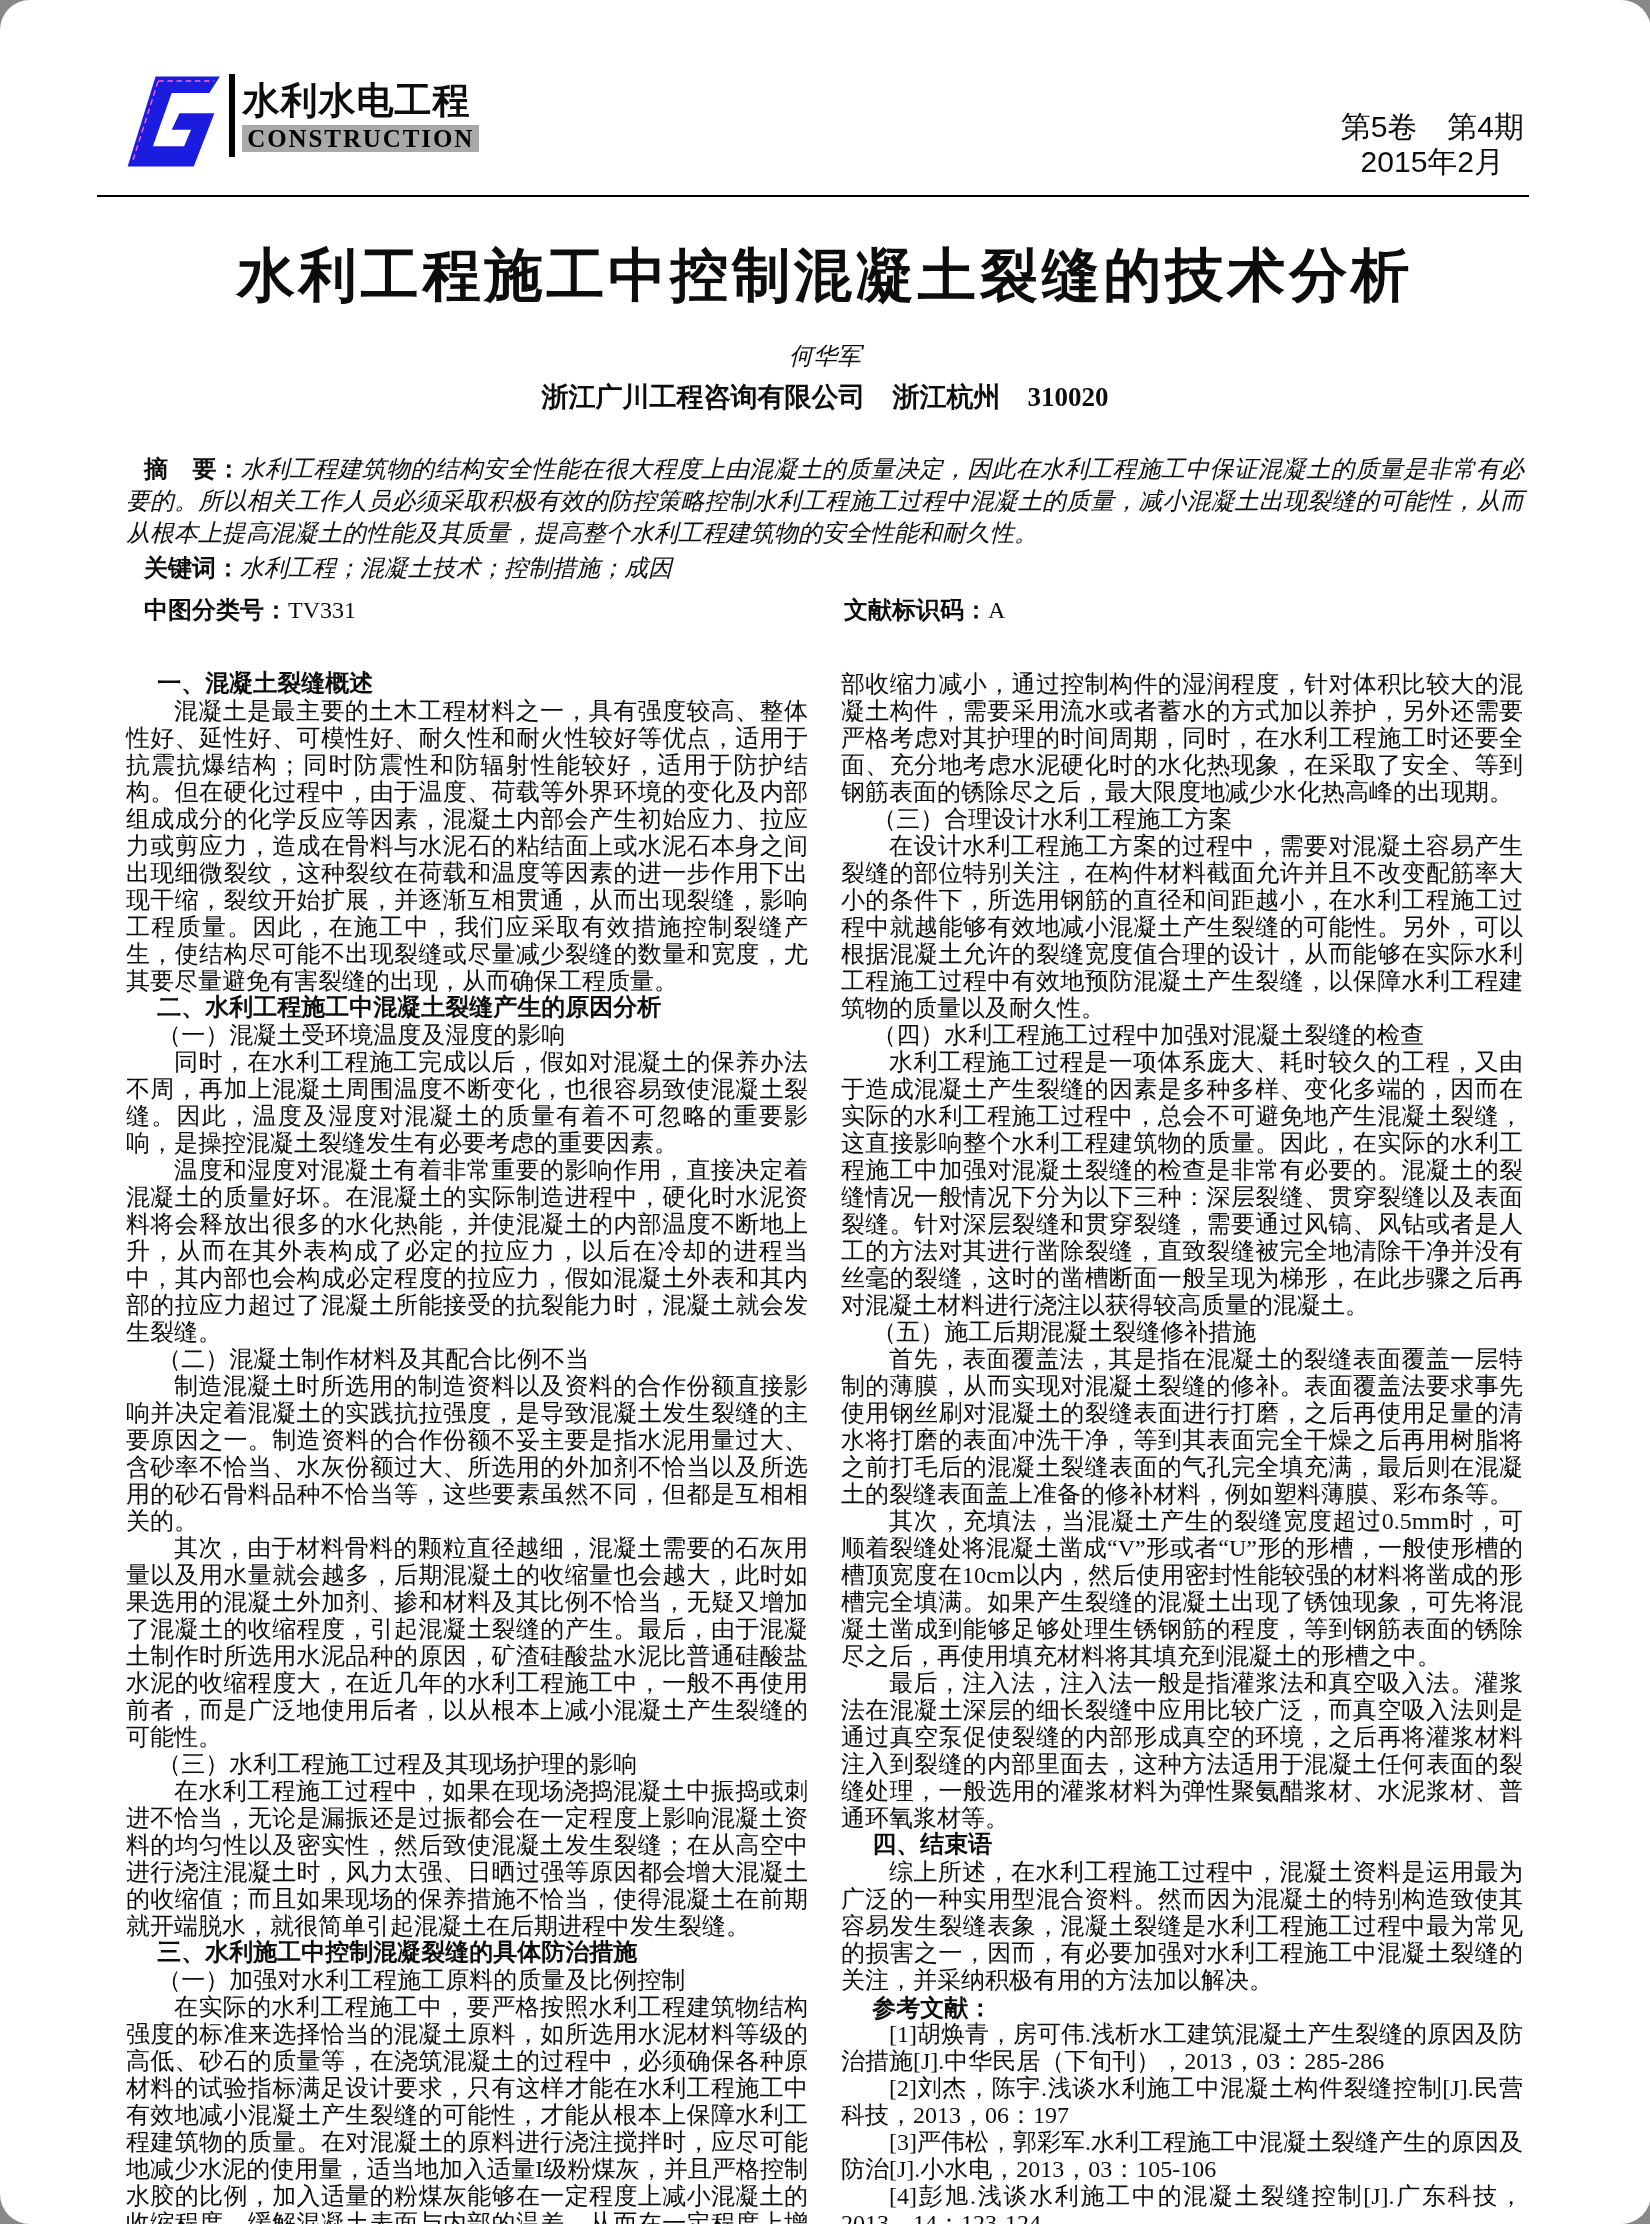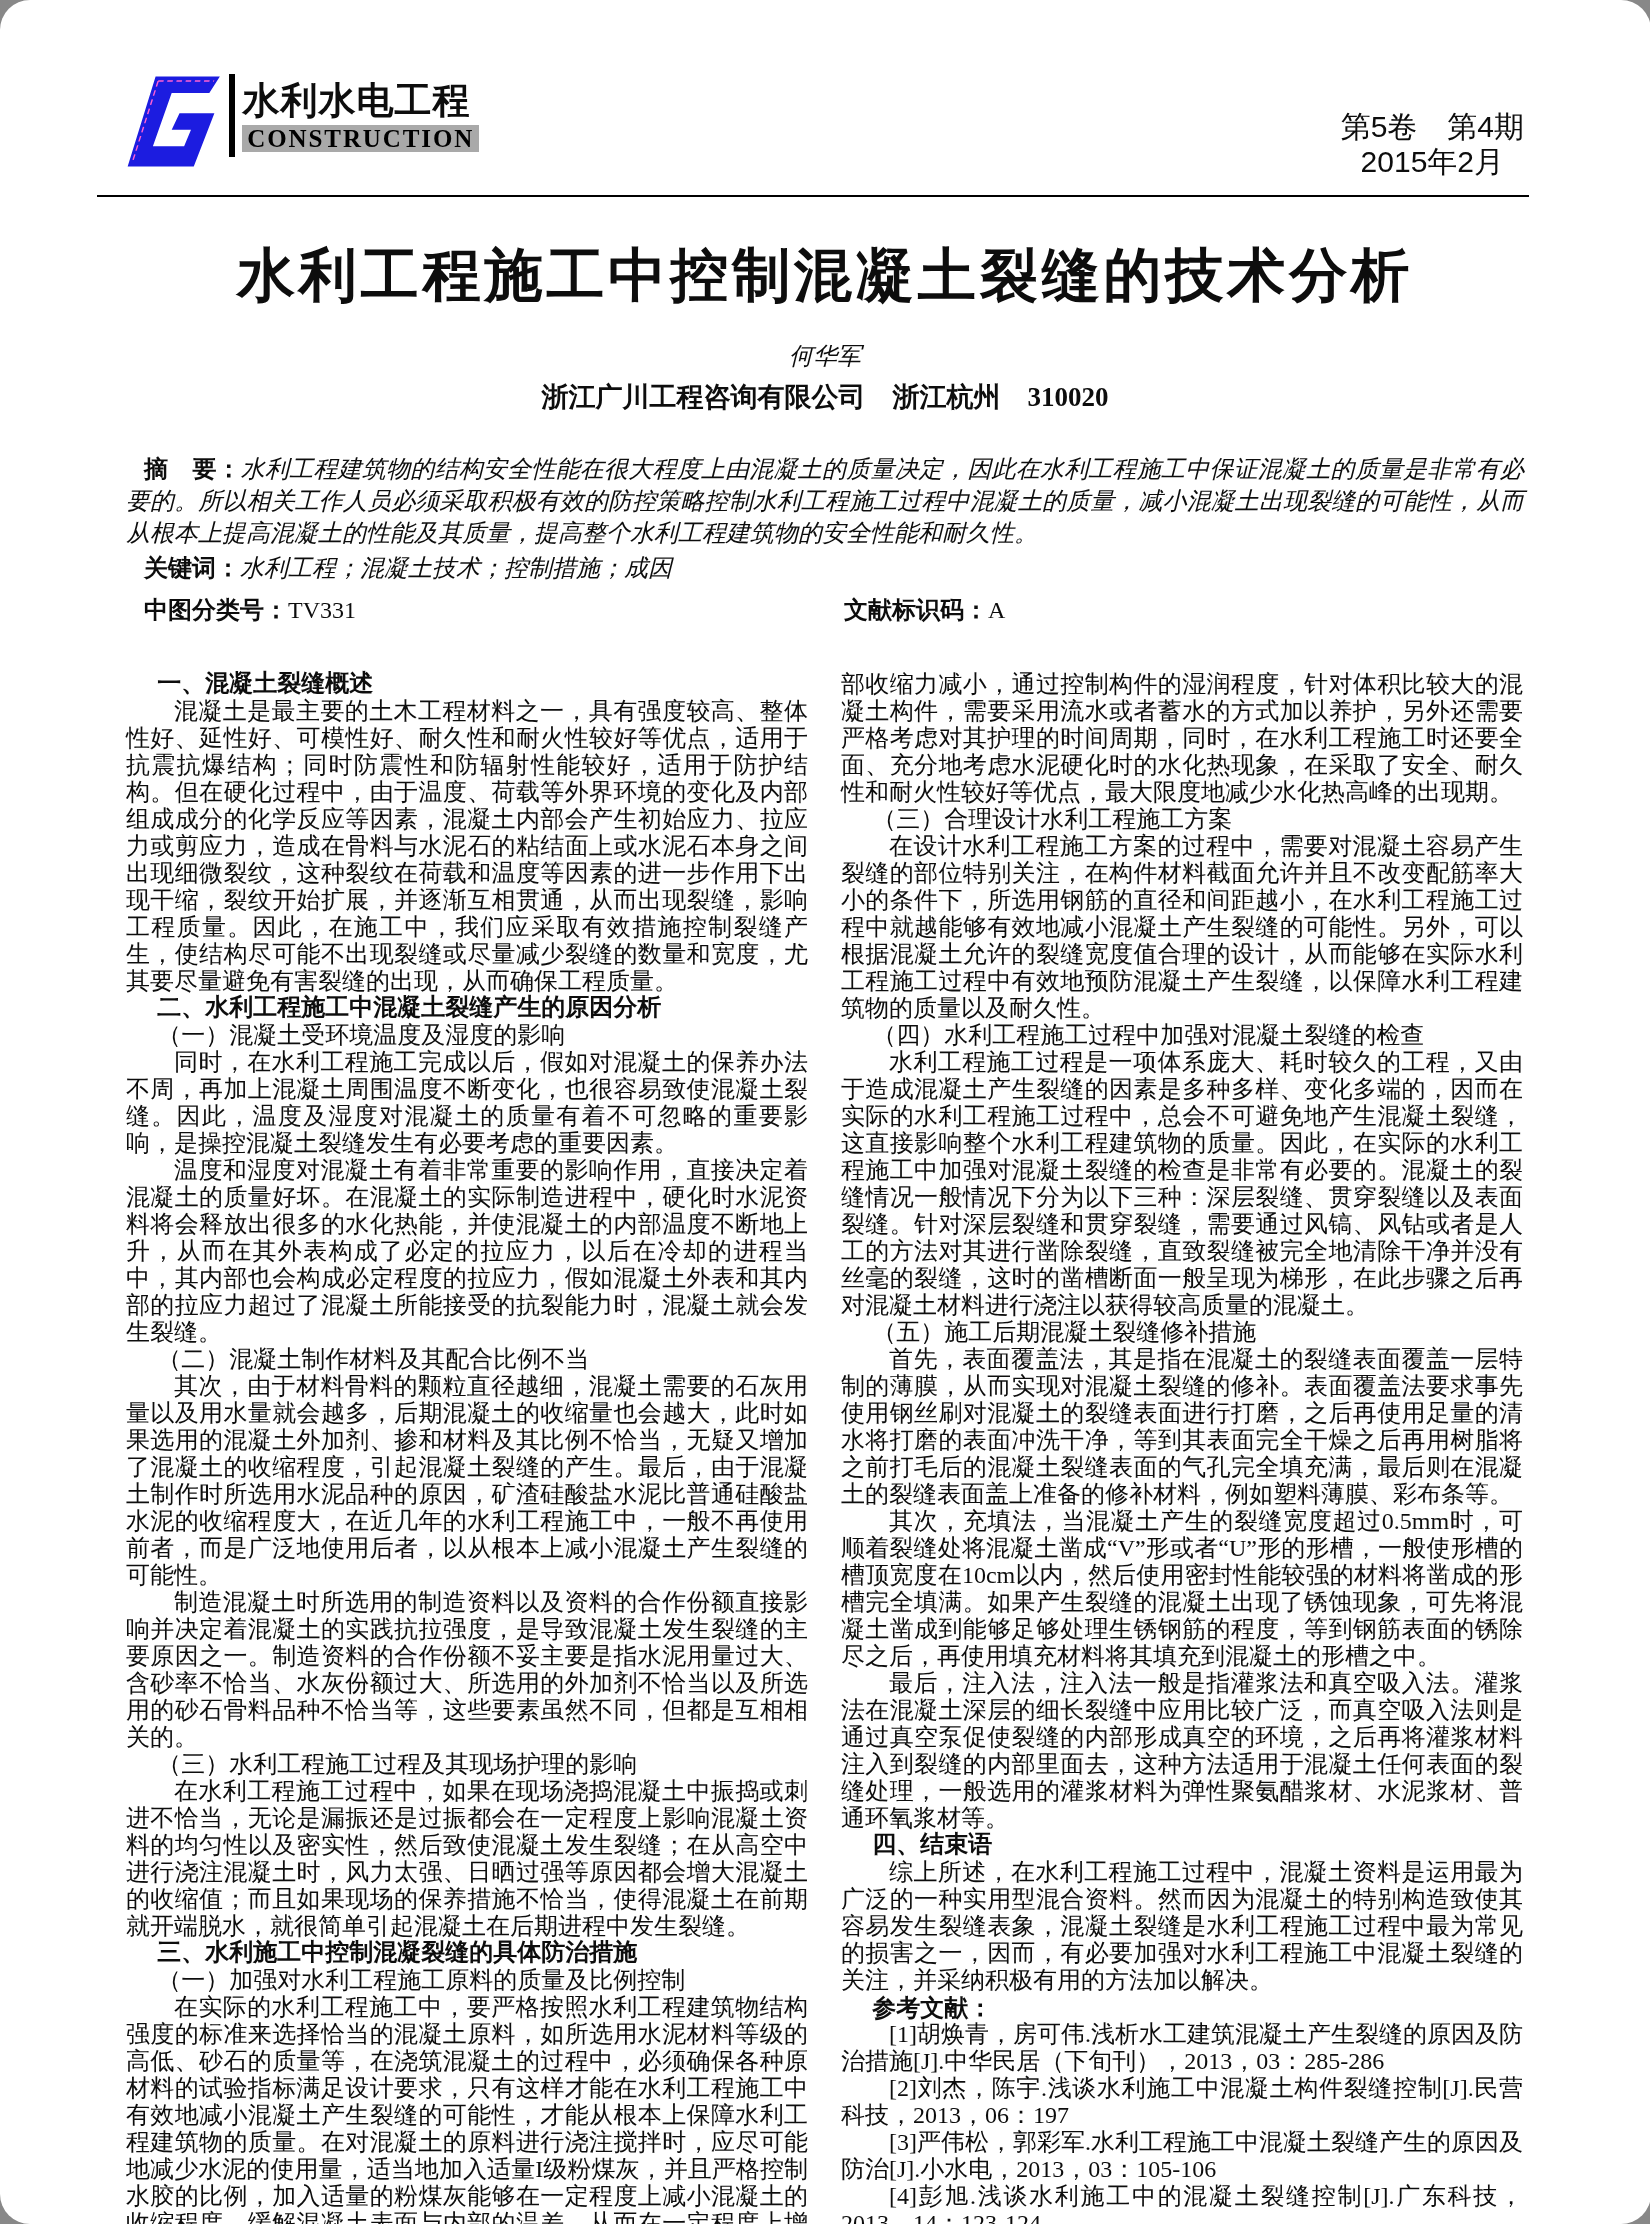--- a/index.html
+++ b/index.html
@@ -81,31 +81,31 @@
 
   <div class="cols">
     <div class="col">
         <div class="h1">一、混凝土裂缝概述</div>
         <div class="p">混凝土是最主要的土木工程材料之一，具有强度较高、整体性好、延性好、可模性好、耐久性和耐火性较好等优点，适用于抗震抗爆结构；同时防震性和防辐射性能较好，适用于防护结构。但在硬化过程中，由于温度、荷载等外界环境的变化及内部组成成分的化学反应等因素，混凝土内部会产生初始应力、拉应力或剪应力，造成在骨料与水泥石的粘结面上或水泥石本身之间出现细微裂纹，这种裂纹在荷载和温度等因素的进一步作用下出现干缩，裂纹开始扩展，并逐渐互相贯通，从而出现裂缝，影响工程质量。因此，在施工中，我们应采取有效措施控制裂缝产生，使结构尽可能不出现裂缝或尽量减少裂缝的数量和宽度，尤其要尽量避免有害裂缝的出现，从而确保工程质量。</div>
         <div class="h1">二、水利工程施工中混凝土裂缝产生的原因分析</div>
         <div class="h2">（一）混凝土受环境温度及湿度的影响</div>
         <div class="p">同时，在水利工程施工完成以后，假如对混凝土的保养办法不周，再加上混凝土周围温度不断变化，也很容易致使混凝土裂缝。因此，温度及湿度对混凝土的质量有着不可忽略的重要影响，是操控混凝土裂缝发生有必要考虑的重要因素。</div>
         <div class="p">温度和湿度对混凝土有着非常重要的影响作用，直接决定着混凝土的质量好坏。在混凝土的实际制造进程中，硬化时水泥资料将会释放出很多的水化热能，并使混凝土的内部温度不断地上升，从而在其外表构成了必定的拉应力，以后在冷却的进程当中，其内部也会构成必定程度的拉应力，假如混凝土外表和其内部的拉应力超过了混凝土所能接受的抗裂能力时，混凝土就会发生裂缝。</div>
         <div class="h2">（二）混凝土制作材料及其配合比例不当</div>
+        <div class="p">制造混凝土时所选用的制造资料以及资料的合作份额直接影响并决定着混凝土的实践抗拉强度，是导致混凝土发生裂缝的主要原因之一。制造资料的合作份额不妥主要是指水泥用量过大、含砂率不恰当、水灰份额过大、所选用的外加剂不恰当以及所选用的砂石骨料品种不恰当等，这些要素虽然不同，但都是互相相关的。</div>
         <div class="p">其次，由于材料骨料的颗粒直径越细，混凝土需要的石灰用量以及用水量就会越多，后期混凝土的收缩量也会越大，此时如果选用的混凝土外加剂、掺和材料及其比例不恰当，无疑又增加了混凝土的收缩程度，引起混凝土裂缝的产生。最后，由于混凝土制作时所选用水泥品种的原因，矿渣硅酸盐水泥比普通硅酸盐水泥的收缩程度大，在近几年的水利工程施工中，一般不再使用前者，而是广泛地使用后者，以从根本上减小混凝土产生裂缝的可能性。</div>
-        <div class="p">制造混凝土时所选用的制造资料以及资料的合作份额直接影响并决定着混凝土的实践抗拉强度，是导致混凝土发生裂缝的主要原因之一。制造资料的合作份额不妥主要是指水泥用量过大、含砂率不恰当、水灰份额过大、所选用的外加剂不恰当以及所选用的砂石骨料品种不恰当等，这些要素虽然不同，但都是互相相关的。</div>
         <div class="h2">（三）水利工程施工过程及其现场护理的影响</div>
         <div class="p">在水利工程施工过程中，如果在现场浇捣混凝土中振捣或刺进不恰当，无论是漏振还是过振都会在一定程度上影响混凝土资料的均匀性以及密实性，然后致使混凝土发生裂缝；在从高空中进行浇注混凝土时，风力太强、日晒过强等原因都会增大混凝土的收缩值；而且如果现场的保养措施不恰当，使得混凝土在前期就开端脱水，就很简单引起混凝土在后期进程中发生裂缝。</div>
         <div class="h1">三、水利施工中控制混凝裂缝的具体防治措施</div>
         <div class="h2">（一）加强对水利工程施工原料的质量及比例控制</div>
         <div class="p">在实际的水利工程施工中，要严格按照水利工程建筑物结构强度的标准来选择恰当的混凝土原料，如所选用水泥材料等级的高低、砂石的质量等，在浇筑混凝土的过程中，必须确保各种原材料的试验指标满足设计要求，只有这样才能在水利工程施工中有效地减小混凝土产生裂缝的可能性，才能从根本上保障水利工程建筑物的质量。在对混凝土的原料进行浇注搅拌时，应尽可能地减少水泥的使用量，适当地加入适量I级粉煤灰，并且严格控制水胶的比例，加入适量的粉煤灰能够在一定程度上减小混凝土的收缩程度，缓解混凝土表面与内部的温差，从而在一定程度上增强混凝土的抗腐蚀性能，提高混凝土的质量，减小混凝土产生裂缝的可能性。</div>
       </div>
     <div class="col">
       <div>
-          <div class="pc">部收缩力减小，通过控制构件的湿润程度，针对体积比较大的混凝土构件，需要采用流水或者蓄水的方式加以养护，另外还需要严格考虑对其护理的时间周期，同时，在水利工程施工时还要全面、充分地考虑水泥硬化时的水化热现象，在采取了安全、耐久性和耐火性较好等优点，最大限度地减少水化热高峰的出现期。</div>
+          <div class="pc">部收缩力减小，通过控制构件的湿润程度，针对体积比较大的混凝土构件，需要采用流水或者蓄水的方式加以养护，另外还需要严格考虑对其护理的时间周期，同时，在水利工程施工时还要全面、充分地考虑水泥硬化时的水化热现象，在采取了安全、等到钢筋表面的锈除尽之后，最大限度地减少水化热高峰的出现期。</div>
           <div class="h2">（三）合理设计水利工程施工方案</div>
           <div class="p">在设计水利工程施工方案的过程中，需要对混凝土容易产生裂缝的部位特别关注，在构件材料截面允许并且不改变配筋率大小的条件下，所选用钢筋的直径和间距越小，在水利工程施工过程中就越能够有效地减小混凝土产生裂缝的可能性。另外，可以根据混凝土允许的裂缝宽度值合理的设计，从而能够在实际水利工程施工过程中有效地预防混凝土产生裂缝，以保障水利工程建筑物的质量以及耐久性。</div>
           <div class="h2">（四）水利工程施工过程中加强对混凝土裂缝的检查</div>
           <div class="p">水利工程施工过程是一项体系庞大、耗时较久的工程，又由于造成混凝土产生裂缝的因素是多种多样、变化多端的，因而在实际的水利工程施工过程中，总会不可避免地产生混凝土裂缝，这直接影响整个水利工程建筑物的质量。因此，在实际的水利工程施工中加强对混凝土裂缝的检查是非常有必要的。混凝土的裂缝情况一般情况下分为以下三种：深层裂缝、贯穿裂缝以及表面裂缝。针对深层裂缝和贯穿裂缝，需要通过风镐、风钻或者是人工的方法对其进行凿除裂缝，直致裂缝被完全地清除干净并没有丝毫的裂缝，这时的凿槽断面一般呈现为梯形，在此步骤之后再对混凝土材料进行浇注以获得较高质量的混凝土。</div>
           <div class="h2">（五）施工后期混凝土裂缝修补措施</div>
           <div class="p">首先，表面覆盖法，其是指在混凝土的裂缝表面覆盖一层特制的薄膜，从而实现对混凝土裂缝的修补。表面覆盖法要求事先使用钢丝刷对混凝土的裂缝表面进行打磨，之后再使用足量的清水将打磨的表面冲洗干净，等到其表面完全干燥之后再用树脂将之前打毛后的混凝土裂缝表面的气孔完全填充满，最后则在混凝土的裂缝表面盖上准备的修补材料，例如塑料薄膜、彩布条等。</div>
           <div class="p">其次，充填法，当混凝土产生的裂缝宽度超过0.5mm时，可顺着裂缝处将混凝土凿成“V”形或者“U”形的形槽，一般使形槽的槽顶宽度在10cm以内，然后使用密封性能较强的材料将凿成的形槽完全填满。如果产生裂缝的混凝土出现了锈蚀现象，可先将混凝土凿成到能够足够处理生锈钢筋的程度，等到钢筋表面的锈除尽之后，再使用填充材料将其填充到混凝土的形槽之中。</div>
           <div class="p">最后，注入法，注入法一般是指灌浆法和真空吸入法。灌浆法在混凝土深层的细长裂缝中应用比较广泛，而真空吸入法则是通过真空泵促使裂缝的内部形成真空的环境，之后再将灌浆材料注入到裂缝的内部里面去，这种方法适用于混凝土任何表面的裂缝处理，一般选用的灌浆材料为弹性聚氨醋浆材、水泥浆材、普通环氧浆材等。</div>
           <div class="h1">四、结束语</div>
           <div class="p">综上所述，在水利工程施工过程中，混凝土资料是运用最为广泛的一种实用型混合资料。然而因为混凝土的特别构造致使其容易发生裂缝表象，混凝土裂缝是水利工程施工过程中最为常见的损害之一，因而，有必要加强对水利工程施工中混凝土裂缝的关注，并采纳积极有用的方法加以解决。</div>

